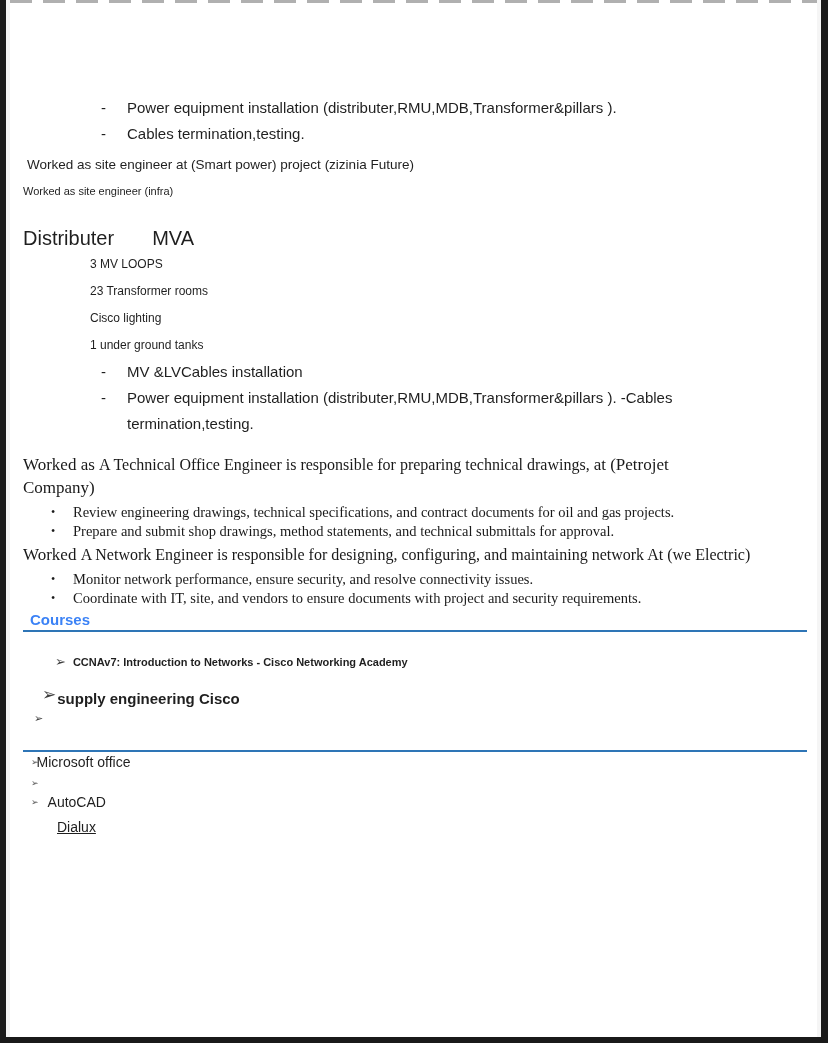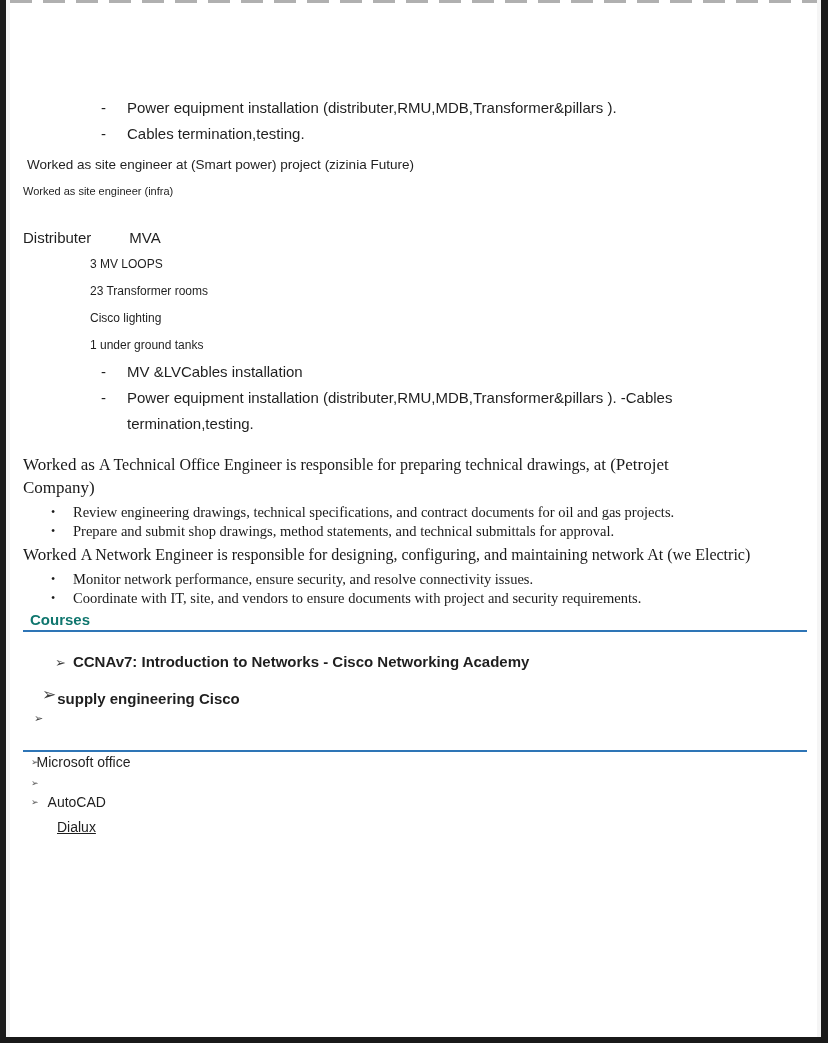--- a/index.html
+++ b/index.html
@@ -30,43 +30,43 @@
   .sp-top{height:92px;}
 
   
   .dashline{display:flex;font-size:15px;line-height:26px;}
   .dashline .dash{margin-left:78px;width:26px;flex:none;}
   .dashline .dtext{width:645px;}
 
   .site-line1{font-size:13.5px;line-height:20px;margin:8px 0 0 4px;}
   .site-line2{font-size:11px;line-height:20px;margin:6px 0 0 0;}
 
-  .dist-row{display:flex;margin-top:24px;font-size:15px;line-height:26px;}
+  .dist-row{display:flex;margin-top:24px;font-size:20px;line-height:26px;}
   .dist-row .dist-val{margin-left:38px;}
   .dist-item{margin-left:67px;font-size:12px;line-height:27px;}
 
   
   .serifp{font-family:"Liberation Serif",serif;color:#1a1a1a;}
   .serifp.first{margin-top:16px;width:700px;line-height:23px;}
   .serifp.second{margin-top:4px;line-height:22px;}
   .lead{font-size:17px;}
   .sbody{font-size:16px;}
   .sbullet{display:flex;font-family:"Liberation Serif",serif;font-size:14.5px;line-height:18.5px;color:#1a1a1a;}
   .sbullet .dot{margin-left:28px;width:22px;flex:none;font-size:12px;}
   .sbullets{margin-top:4px;}
 
   
   .courses-head{
     margin-top:4px;padding-left:7px;padding-bottom:2px;
-    font-size:15px;font-weight:bold;color:#0f766e;
+    font-size:15px;font-weight:bold;color:#3b82f6;
     border-bottom:2px solid #2e75b6;line-height:17px;
   }
   .course1{display:flex;margin-top:20px;align-items:baseline;}
   .course1 .arrow{margin-left:32px;font-size:13px;color:#3c3c3c;flex:none;}
-  .course1 .ctext{margin-left:7px;font-weight:bold;font-size:15px;line-height:20px;}
+  .course1 .ctext{margin-left:7px;font-weight:bold;font-size:11px;line-height:20px;}
   .course2{display:flex;margin-top:16px;}
   .course2 .arrow{margin-left:19px;font-size:17px;color:#3c3c3c;flex:none;position:relative;top:-4px;}
   .course2 .ctext{margin-left:1px;font-weight:bold;font-size:15px;line-height:22px;}
   .course3-arrow{margin-left:11px;margin-top:2px;font-size:11px;color:#3c3c3c;line-height:12px;}
   .course3-text{margin-left:31px;margin-top:2px;width:700px;font-weight:bold;font-size:15px;line-height:24px;}
 
   
   .skills-head{margin:22px 0 0 15px;font-size:15.5px;font-weight:bold;color:#2e75b6;line-height:20px;}
   .skills-rule{margin-top:26px;border-top:2px solid #2e75b6;}
   .skillrow{display:flex;font-size:14px;line-height:17px;color:#1f1f1f;}

